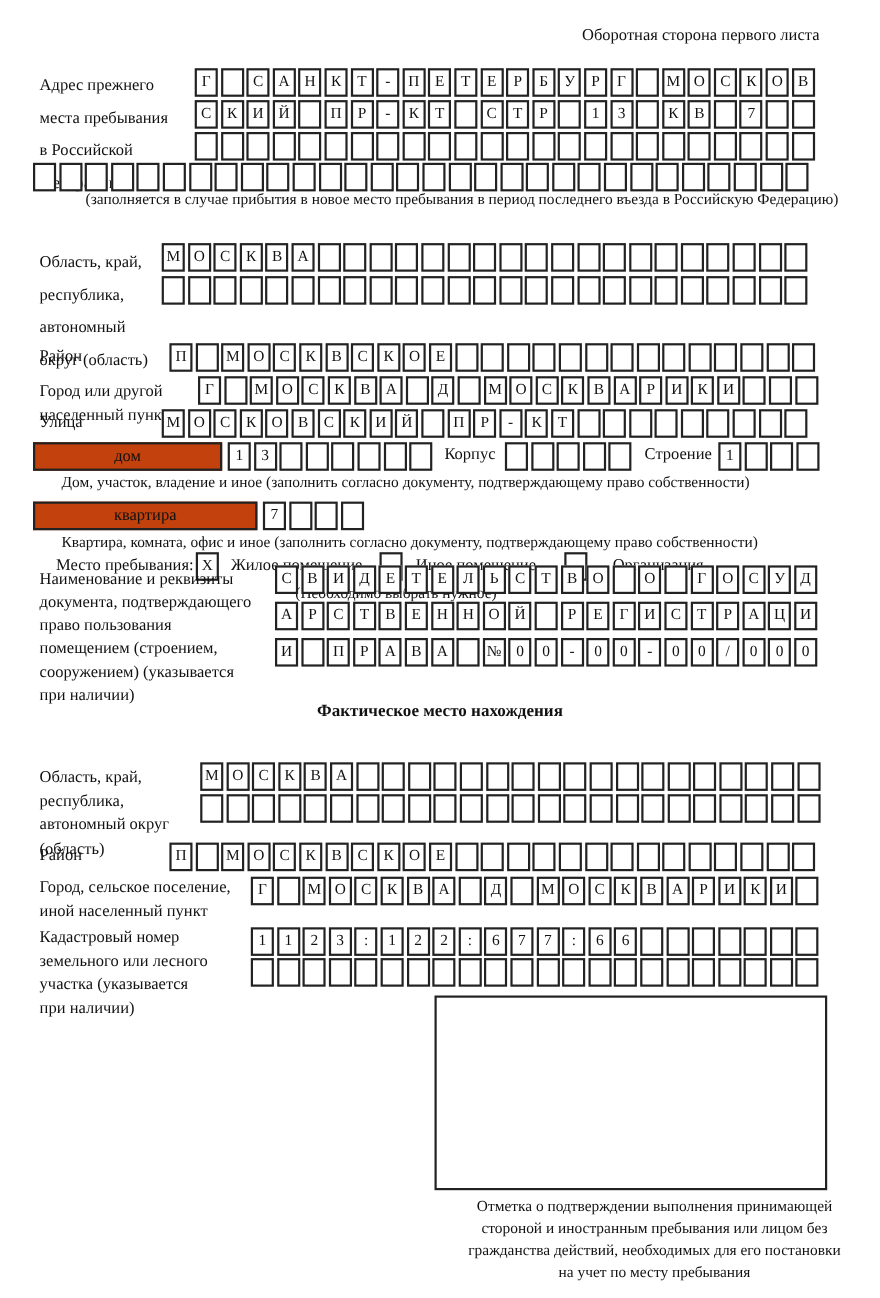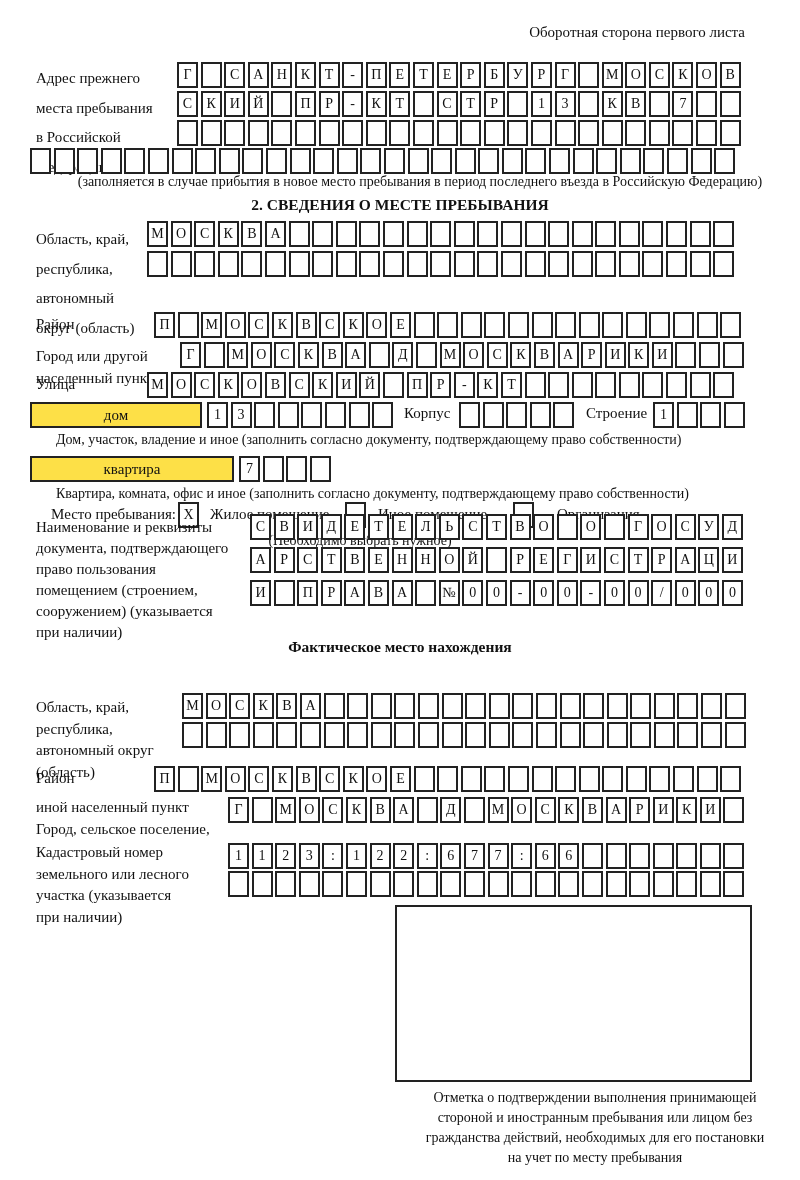--- a/index.html
+++ b/index.html
@@ -16,21 +16,21 @@
     font-size:14px; line-height:1; background:#fff;
   }
   .txt { position:absolute; font-size:15px; white-space:nowrap; }
   .lines { position:absolute; font-size:15px; }
   .center { left:0; width:800px; text-align:center; }
   .note { font-size:14px;margin-left:20px; }
   .bold { font-weight:bold; }
   .wbox {
     position:absolute; border:2px solid #222; height:22px;
     display:flex; align-items:center; justify-content:center;
-    font-size:15px; background:#fde047;
+    font-size:15px; background:#c2410c;
   }
   .bigbox { position:absolute; border:2px solid #222; background:#fff; }
 </style>
 </head>
 <body>
 
 <div class="page">
 
   <div class="txt" style="top:24px; right:55px;">Оборотная сторона первого листа</div>
 
@@ -145,21 +145,20 @@
       <span class="cell"></span>
       <span class="cell"></span>
       <span class="cell"></span>
       <span class="cell"></span>
       <span class="cell"></span>
       <span class="cell"></span>
       <span class="cell"></span>
     </div>
   <div class="txt note center" style="top:174px;">(заполняется в случае прибытия в новое место пребывания в период последнего въезда в Российскую Федерацию)</div>
 
-  <div class="txt bold center" style="top:196px; font-size:15.5px;">2. СВЕДЕНИЯ О МЕСТЕ ПРЕБЫВАНИЯ</div>
 
   <div class="lines" style="left:36px; top:225px; line-height:29.5px;">
       <div>Область, край,</div>
       <div>республика,</div>
       <div>автономный</div>
       <div>округ (область)</div>
     </div>
   <div class="row" style="left:147px; top:221px;">
       <span class="cell">М</span>
       <span class="cell">О</span>
@@ -516,22 +515,22 @@
       <span class="cell"></span>
       <span class="cell"></span>
       <span class="cell"></span>
       <span class="cell"></span>
       <span class="cell"></span>
       <span class="cell"></span>
       <span class="cell"></span>
     </div>
 
   <div class="lines" style="left:36px; top:796px; line-height:22px;">
+      <div>Город, сельское поселение,</div>
       <div>иной населенный пункт</div>
-      <div>Город, сельское поселение,</div>
     </div>
   <div class="row" style="left:228px; top:797px;">
       <span class="cell">Г</span>
       <span class="cell"></span>
       <span class="cell">М</span>
       <span class="cell">О</span>
       <span class="cell">С</span>
       <span class="cell">К</span>
       <span class="cell">В</span>
       <span class="cell">А</span>

